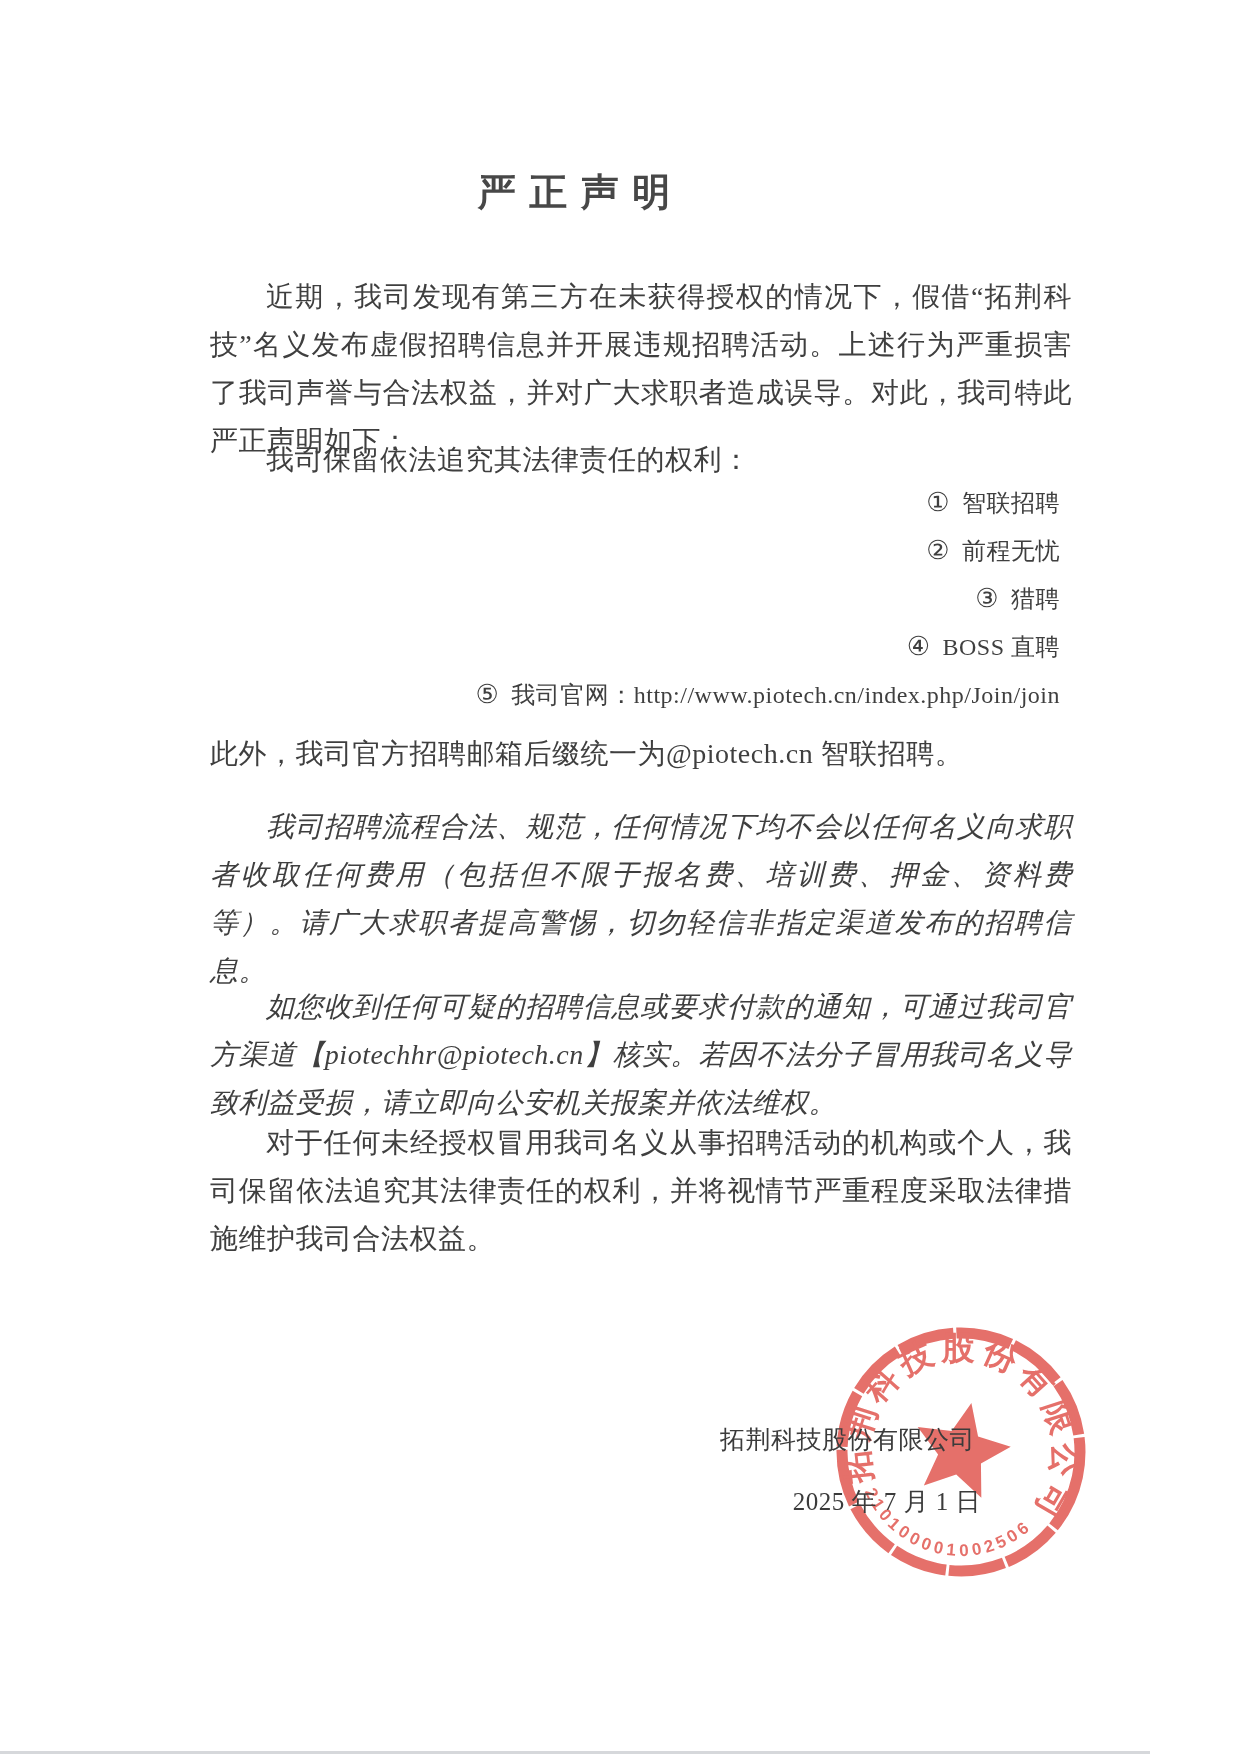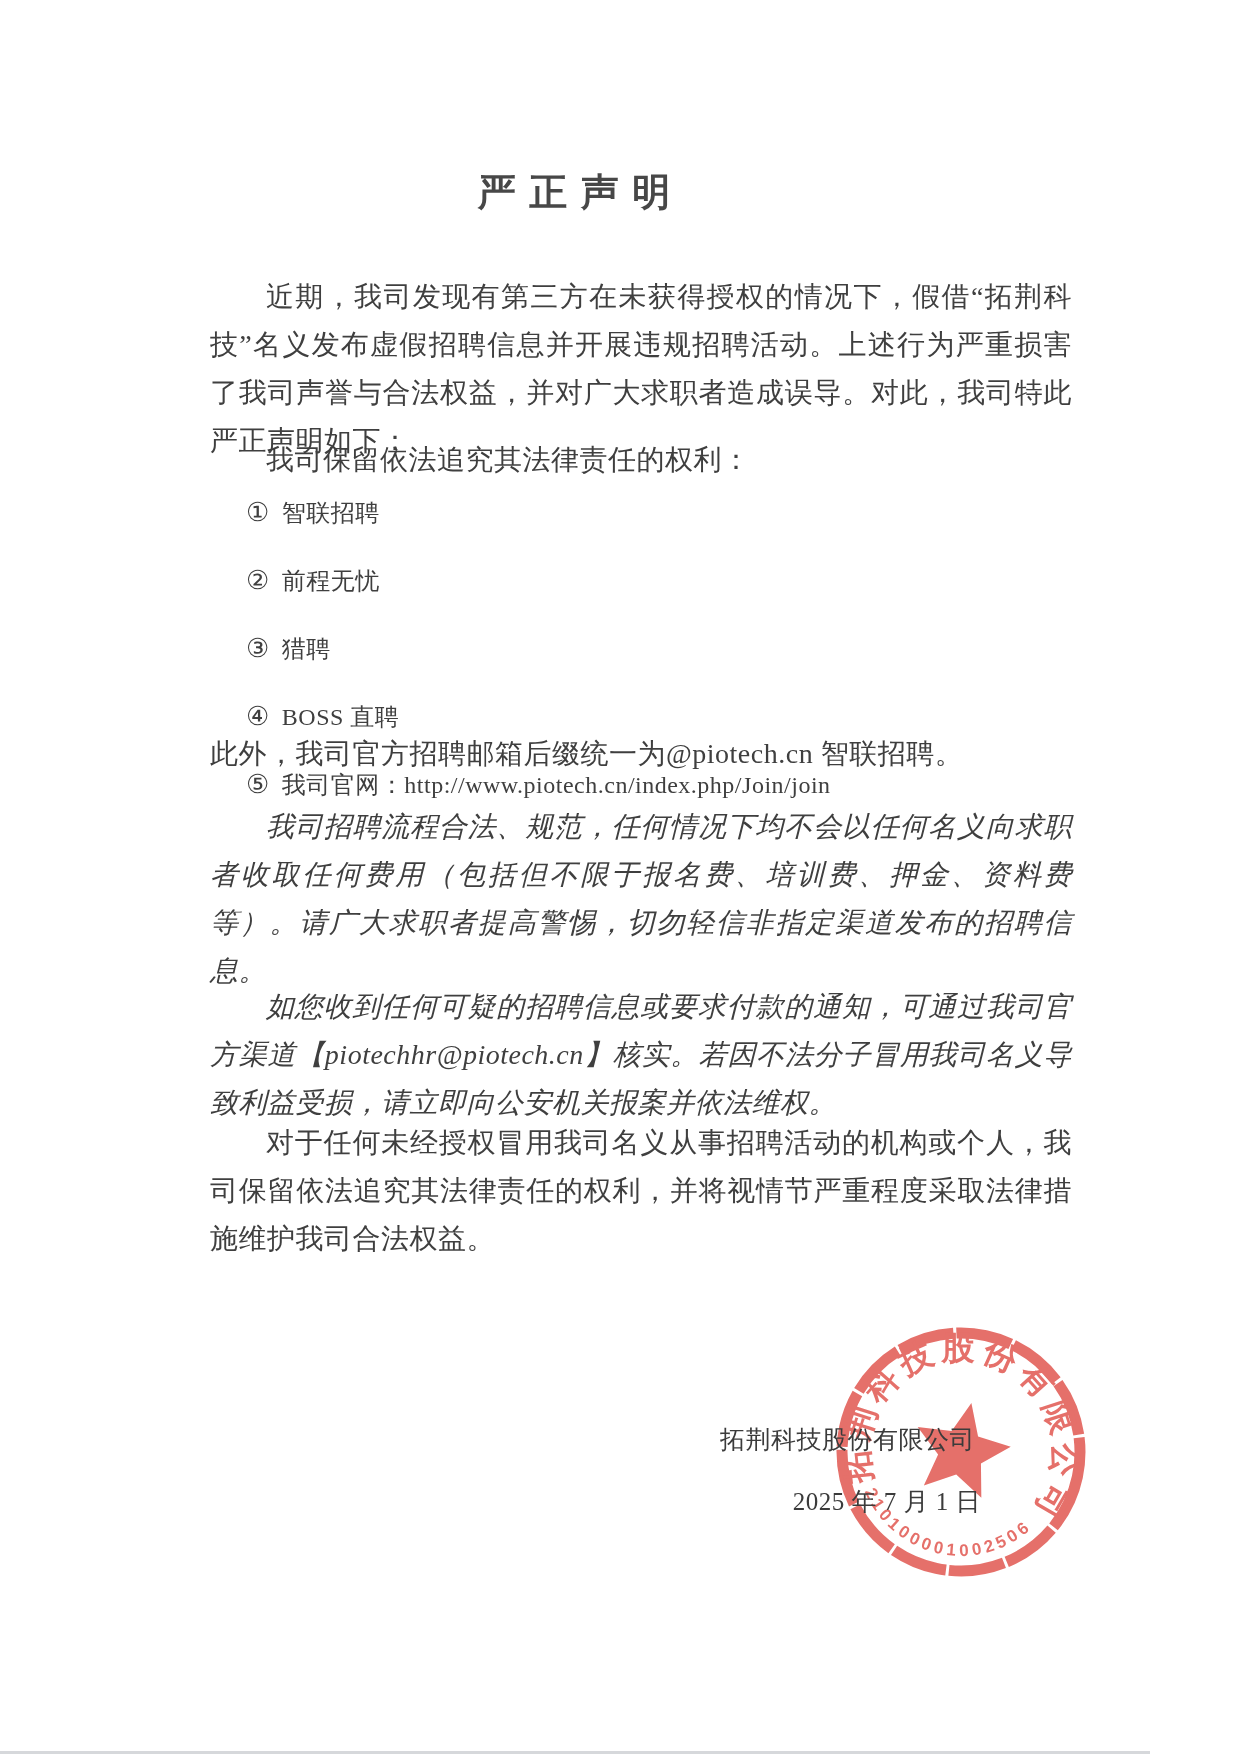--- a/index.html
+++ b/index.html
@@ -19,21 +19,21 @@
   }
   .para{
     position:absolute;left:198px;width:862px;margin:12px;
     font-size:28px;line-height:48px;
     text-align:justify;letter-spacing:0.5px;
   }
   .indent{text-indent:2em;}
   .p-intro{top:261px;}
   .p-lead{top:424px;}
   .channels{position:absolute;left:246px;top:479px;width:814px;}
-  .channel-row{font-size:24px;line-height:68px;letter-spacing:0.5px;}
+  .channel-row{font-size:24px;line-height:48px;letter-spacing:0.5px;text-align:right;}
   .channel-marker{display:inline-block;margin-right:12px;font-size:26px;}
   .p-note{top:718px;}
   .p-fees{top:791px;font-style:italic;}
   .p-verify{top:971px;font-style:italic;}
   .p-legal{top:1107px;}
   .p-closing{top:1221px;}
   .sig-company{
     position:absolute;right:175px;top:1420px;margin:0;
     font-size:25px;line-height:40px;color:#3b3b3b;
     letter-spacing:0.5px;z-index:3;

